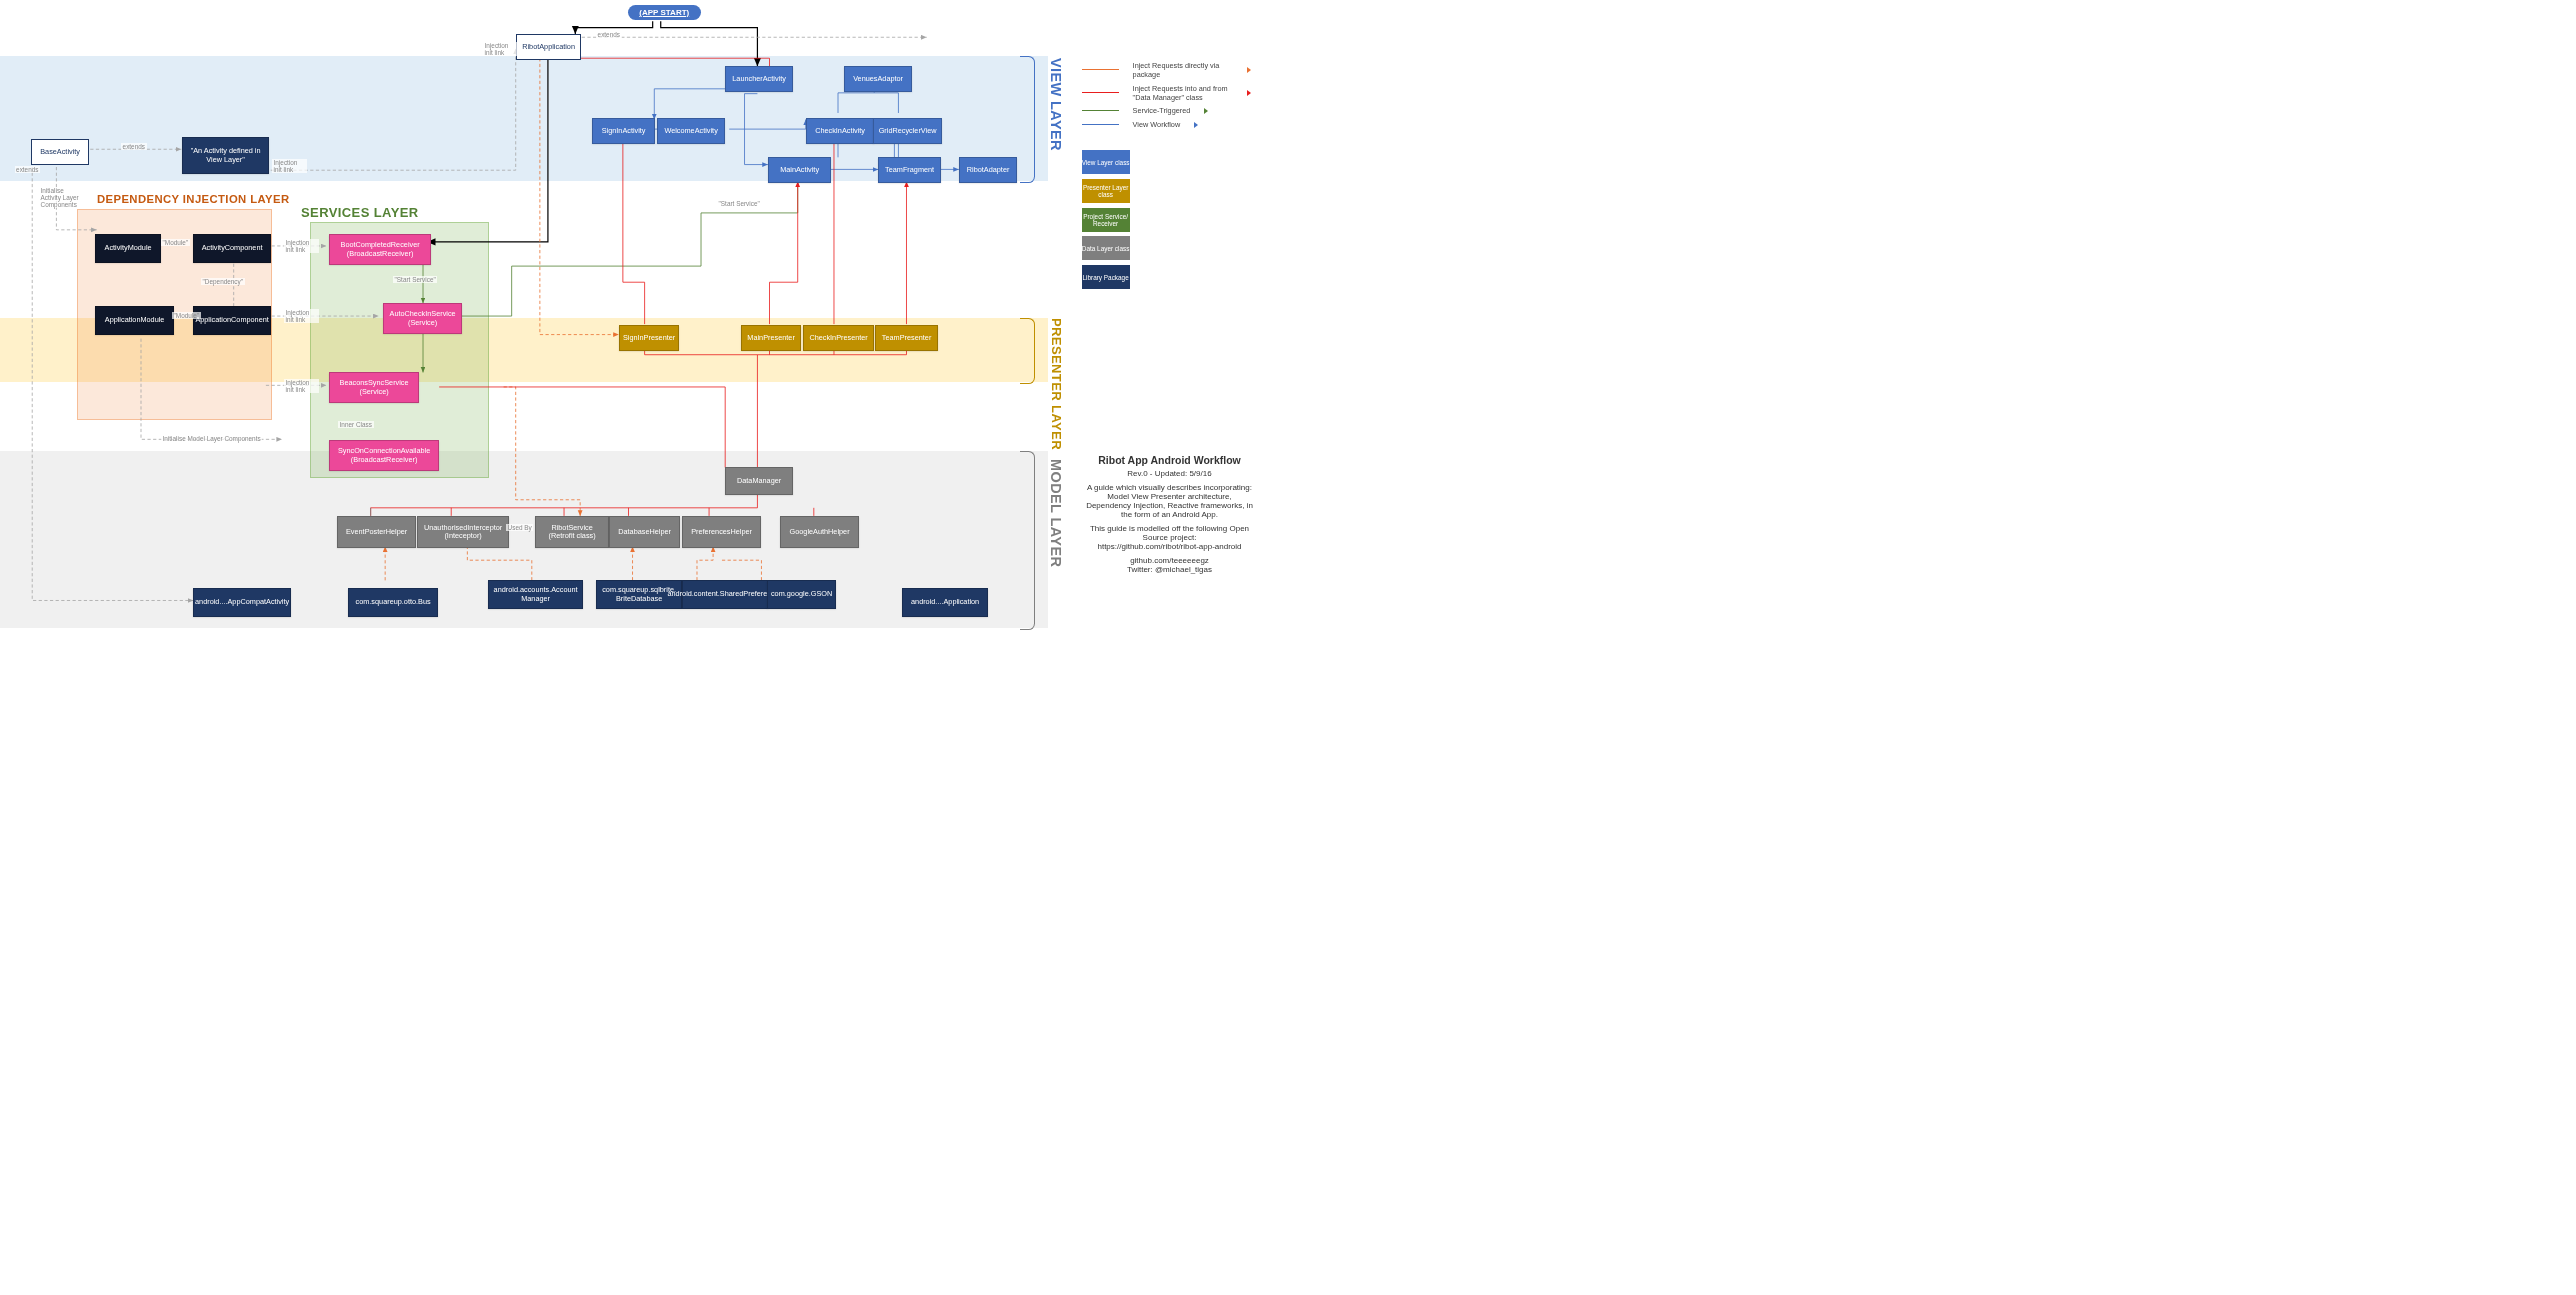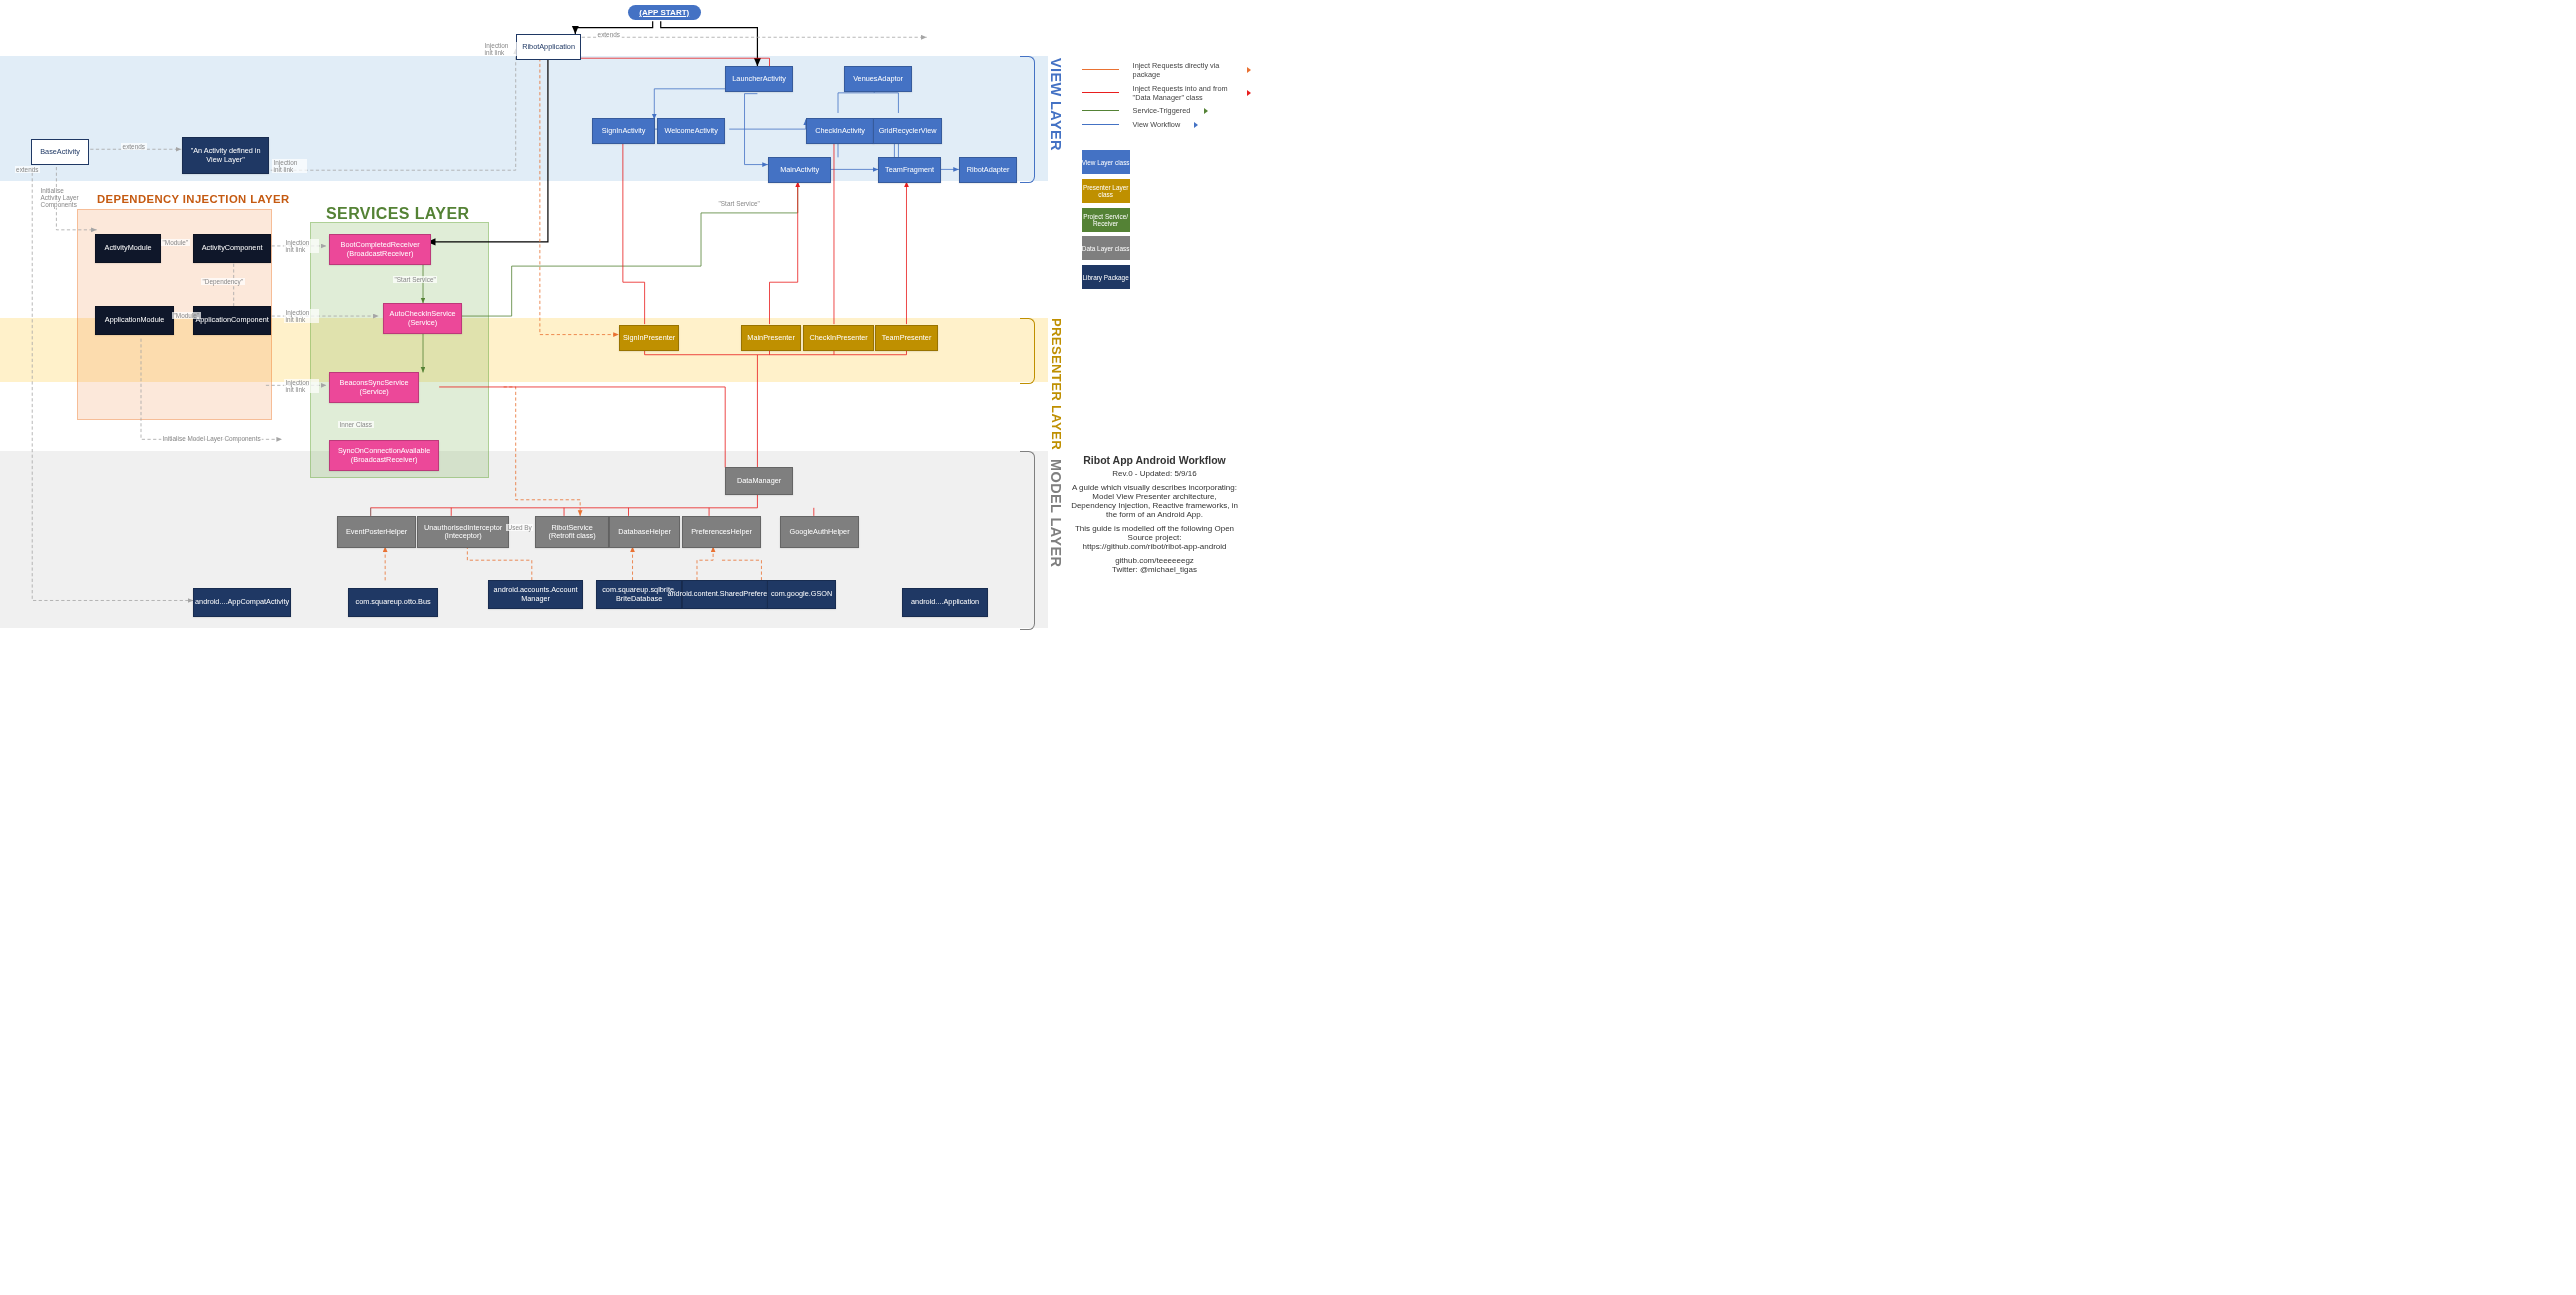--- a/index.html
+++ b/index.html
@@ -8,42 +8,42 @@
 .band-view{top:56px;height:125px;background:rgba(91,155,213,0.18)}
 .band-presenter{top:318px;height:64px;background:rgba(255,210,80,0.30)}
 .band-model{top:451px;height:177px;background:rgba(128,128,128,0.12)}
 .band-di{position:absolute;left:77px;top:209px;width:193px;height:209px;background:rgba(237,125,49,0.18);border:0.8px solid rgba(237,125,49,0.4)}
 .band-svc{position:absolute;left:310px;top:222px;width:177px;height:254px;background:rgba(112,173,71,0.22);border:0.8px solid rgba(112,173,71,0.45)}
 .layer-title{position:absolute;font-weight:600;letter-spacing:0.4px}
 .lt-view{right:193px;top:58px;writing-mode:vertical-rl;color:#4472C4;font-size:14.5px}
 .lt-presenter{right:193px;top:318px;writing-mode:vertical-rl;color:#BF8F00;font-size:13px}
 .lt-model{right:193px;top:459px;writing-mode:vertical-rl;color:#7F7F7F;font-size:14.5px}
 .lt-di{left:97px;top:193px;color:#C55A11;font-size:11.3px}
-.lt-svc{left:326px;top:205px;color:#548235;font-size:16px}
+.lt-svc{left:301px;top:205px;color:#548235;font-size:13px}
 .bracket{position:absolute;right:222px;width:14.5px;border:1.6px solid;border-left:none;border-radius:0 6.4px 6.4px 0}
 .br-view{top:56px;height:125px;border-color:#4472C4}
 .br-presenter{top:318px;height:64px;border-color:#BF8F00}
 .br-model{top:451px;height:177px;border-color:#7F7F7F}
 .box{position:absolute;display:flex;align-items:center;justify-content:center;text-align:center;padding:1.6px;font-size:7.3px;line-height:1.15;border:0.8px solid rgba(0,0,0,.2);box-shadow:0 0.8px 1.6px rgba(0,0,0,.15);color:#fff}
 .c-blue{background:#4472C4}
 .c-gold{background:#BF9000}
 .c-green{background:#ec4899}
 .c-grey{background:#7F7F7F}
 .c-navy{background:#1F3864}
 .c-orange{background:#0f172a}
 .c-white{background:#fff;color:#1F3864;border:0.8px solid #1F3864;box-shadow:none}
 .c-solid-blue{background:#1F3864;color:#fff}
 .pill{position:absolute;background:#4472C4;color:#fff;border-radius:11.3px;padding:3.2px 11.3px;font-weight:700;font-size:8px;text-decoration:underline}
 .edge-label{position:absolute;font-size:6.4px;color:#888;background:rgba(255,255,255,.7);padding:0 1.6px}
 .legend{position:absolute;right:6.4px;top:56px;width:169px;font-size:7.3px}
 .legend .row{display:flex;align-items:center;gap:14px;margin:4.8px 0}
 .legend .line{flex:0 0 37px;height:0;border-top:1.2px solid}
 .legend .arrow{width:0;height:0;border-left:4.8px solid;border-top:3.2px solid transparent;border-bottom:3.2px solid transparent}
 .legend .sw{width:48px;height:24px;display:flex;align-items:center;justify-content:center;color:#fff;font-size:6.4px;text-align:center}
-.info{position:absolute;right:18px;top:451px;width:169px;text-align:center;font-size:8px;color:#333}
+.info{position:absolute;right:3px;top:451px;width:169px;text-align:center;font-size:8px;color:#333}
 .info .title{font-size:10.5px;font-weight:600;margin:3.2px 0}
 .info p{margin:4.8px 0}
 svg.edges{position:absolute;inset:0;width:100%;height:100%;pointer-events:none}
 </style>
 </head>
 <body>
 
 <div class="canvas">
 
   <div class="layer-band band-view"></div>

